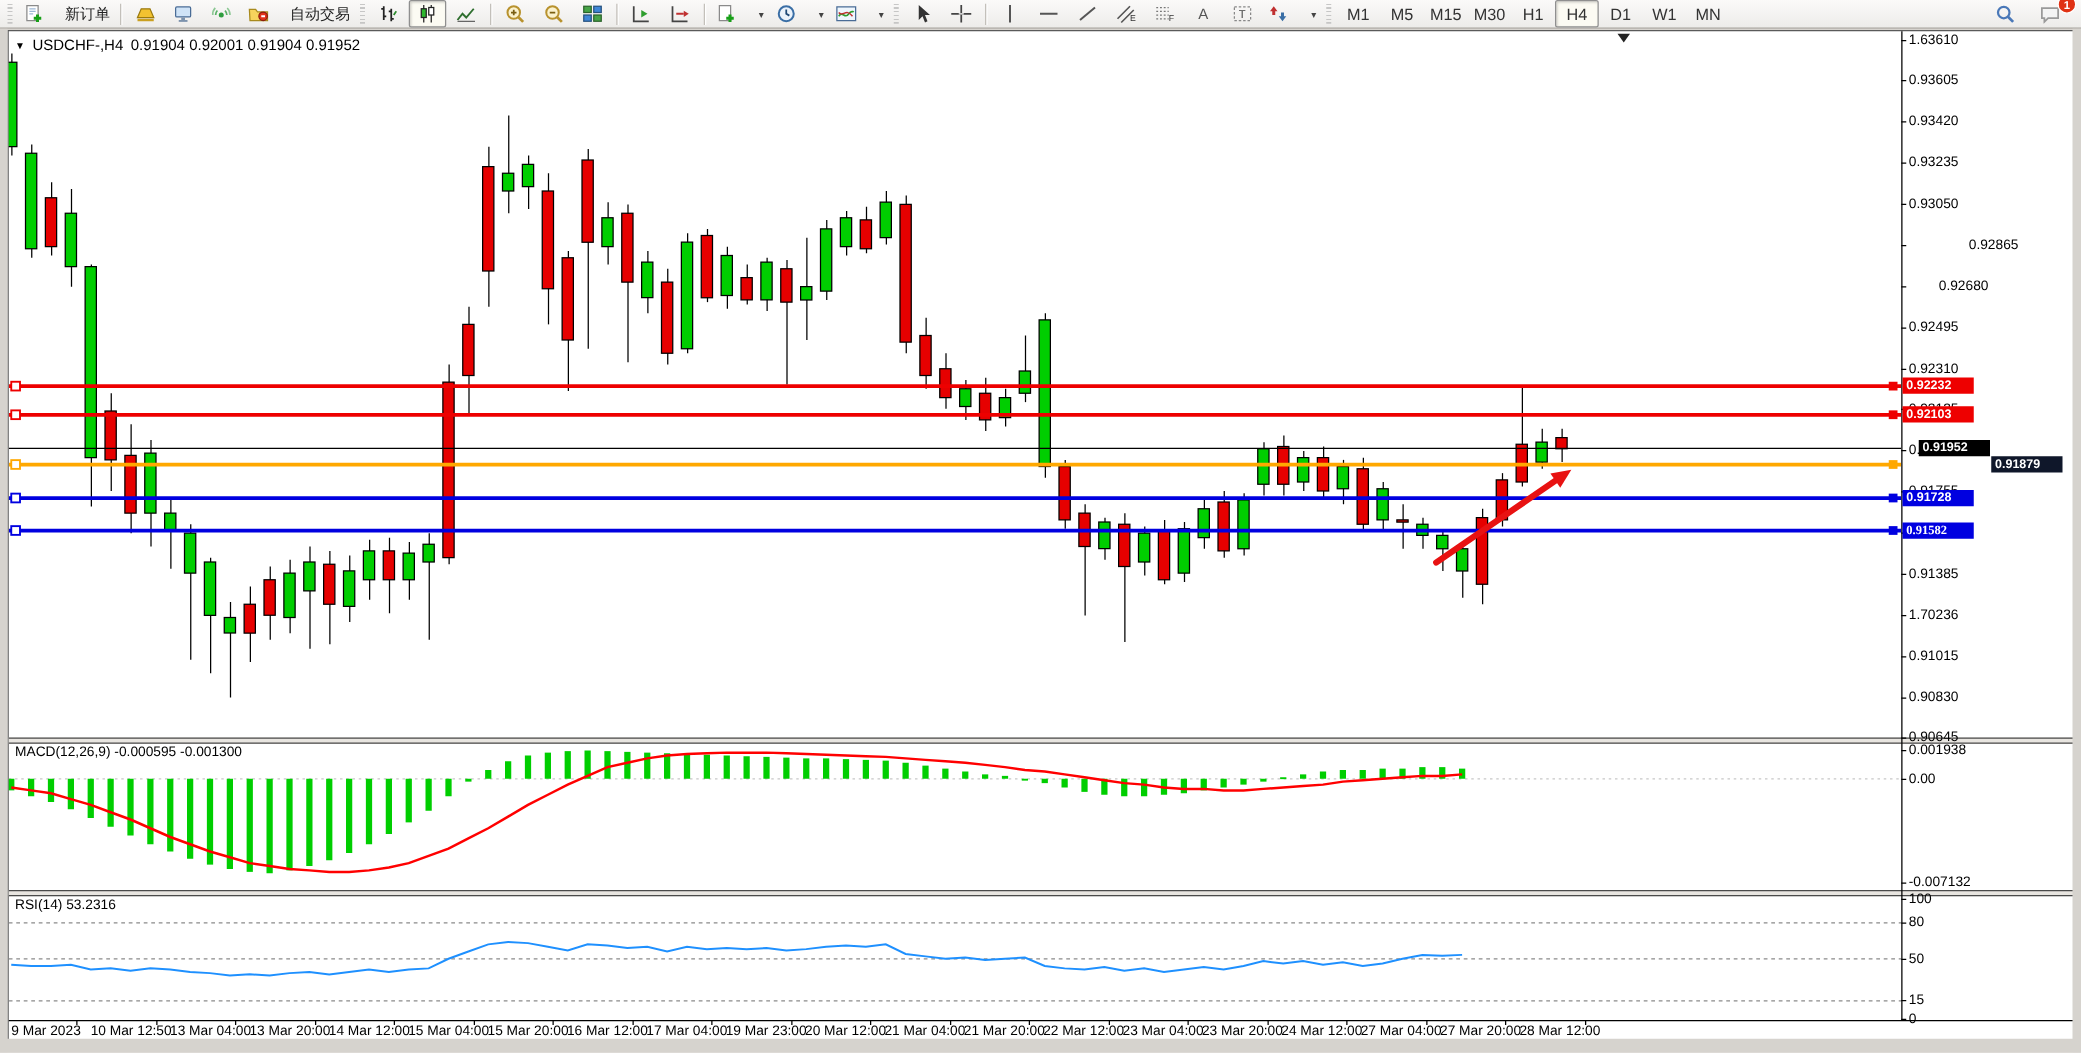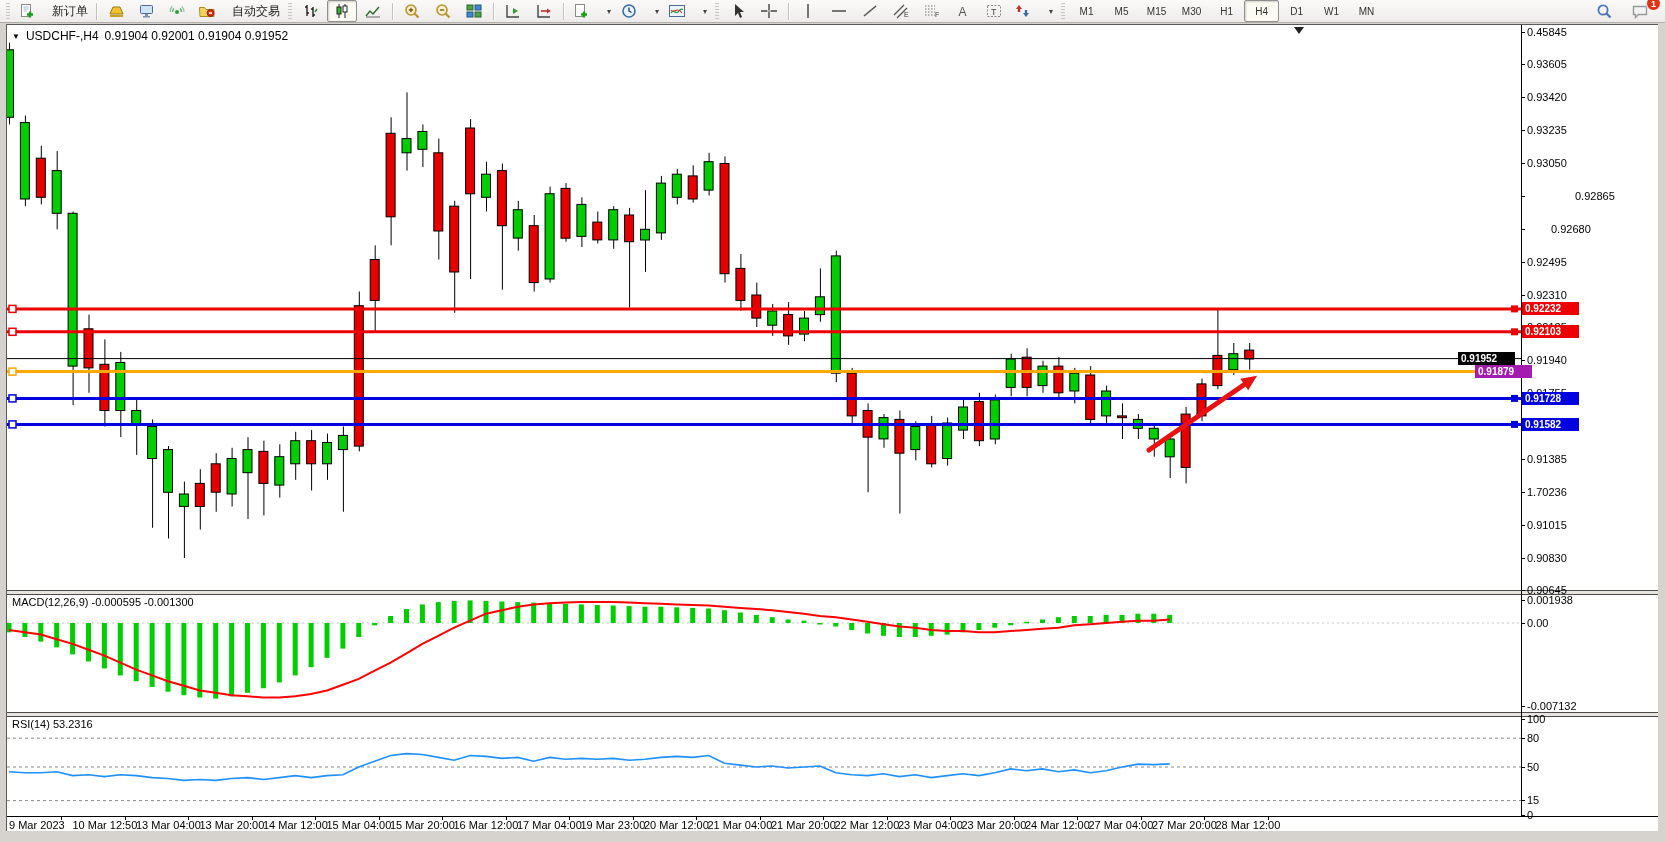--- a/index.html
+++ b/index.html
@@ -5,21 +5,21 @@
   html,body{margin:0;padding:0;background:#d6d3ce;font-family:"Liberation Sans",sans-serif;}
   #root{position:relative;width:1665px;height:842px;background:#d6d3ce;overflow:hidden;}
   
   #toolbar{position:absolute;left:0;top:0;width:1665px;height:23px;background:linear-gradient(#fbfaf9,#edecea);
     border-bottom:1px solid #b2afa9;display:flex;align-items:center;gap:1px;padding-left:3px;box-sizing:border-box;}
   .grip{width:4px;height:16px;margin:0 3px;background:repeating-linear-gradient(#bbb 0 1px,transparent 1px 3px);opacity:.8;}
   .vsep{width:1px;height:17px;background:#c3c0ba;margin:0 3px;box-shadow:1px 0 0 #fff;}
   .tbtn{height:20px;min-width:22px;display:flex;align-items:center;justify-content:center;gap:16px;
     border:1px solid transparent;border-radius:2px;background:transparent;font-size:12px;color:#222;padding:0 3px;cursor:default;font-family:"Liberation Sans",sans-serif;}
   .tbtn.active{border:1px solid #8f8f8f;background:#fcfbf3;box-shadow:inset 1px 1px 2px rgba(0,0,0,.18);}
-  .tbtn.tf{min-width:27px;font-size:10px;color:#333;}
+  .tbtn.tf{min-width:27px;font-size:13px;color:#333;}
   .caret{font-size:8px;color:#444;margin-left:1px;}
   .i{width:18px;height:16px;display:block;}
   #tb-right{margin-left:auto;display:flex;align-items:center;gap:6px;padding-right:10px;}
   #chat-wrap{position:relative;}
   #chat-badge{position:absolute;top:-5px;right:-7px;width:13px;height:13px;border-radius:50%;background:#e03214;color:#fff;
     font-size:9px;font-weight:bold;display:flex;align-items:center;justify-content:center;border:1px solid #fff;}
   
   .strip{position:absolute;background:#d6d3ce;}
   
   #chart-frame{position:absolute;left:6px;top:24px;width:1652px;height:807px;background:#fff;border:1px solid #5a5a5a;box-sizing:content-box;}
@@ -543,21 +543,21 @@
     <div class="split" style="top:565px"></div>
     <div class="split" style="top:687px"></div>
     <div id="axis-vline"></div>
     <div id="time-border"></div>
 
     <div class="pane-label" style="top:571px">MACD(12,26,9) -0.000595 -0.001300</div>
     <div class="pane-label" style="top:693px">RSI(14) 53.2316</div>
 
     <div id="axis-layer">
         <div class="tickmark" style="left: 1514px; top: 6.5px;"></div>
-        <div class="alabel" style="left: 1520px; top: 0.5px;">0.45845</div>
+        <div class="alabel" style="left: 1520px; top: 0.5px;">1.63610</div>
         <div class="tickmark" style="left: 1514px; top: 39.3763px;"></div>
         <div class="alabel" style="left: 1520px; top: 33.3763px;">0.93605</div>
         <div class="tickmark" style="left: 1514px; top: 72.2527px;"></div>
         <div class="alabel" style="left: 1520px; top: 66.2527px;">0.93420</div>
         <div class="tickmark" style="left: 1514px; top: 105.129px;"></div>
         <div class="alabel" style="left: 1520px; top: 99.129px;">0.93235</div>
         <div class="tickmark" style="left: 1514px; top: 138.005px;"></div>
         <div class="alabel" style="left: 1520px; top: 132.005px;">0.93050</div>
         <div class="tickmark" style="left: 1514px; top: 170.882px;"></div>
         <div class="alabel" style="left: 1520px; top: 164.882px; margin-left: 48px;">0.92865</div>
@@ -580,24 +580,24 @@
         <div class="tickmark" style="left: 1514px; top: 466.769px;"></div>
         <div class="alabel" style="left: 1520px; top: 460.769px;">1.70236</div>
         <div class="tickmark" style="left: 1514px; top: 499.645px;"></div>
         <div class="alabel" style="left: 1520px; top: 493.645px;">0.91015</div>
         <div class="tickmark" style="left: 1514px; top: 532.522px;"></div>
         <div class="alabel" style="left: 1520px; top: 526.522px;">0.90830</div>
         <div class="tickmark" style="left: 1514px; top: 565.398px;"></div>
         <div class="alabel" style="left: 1520px; top: 559.398px;">0.90645</div>
         <div class="badge" style="left: 1515px; top: 277.372px; background: rgb(238, 0, 0);">0.92232</div>
         <div class="badge" style="left: 1515px; top: 300.297px; background: rgb(238, 0, 0);">0.92103</div>
-        <div class="badge" style="left: 1451px; top: 327.131px; background: rgb(0, 0, 0);">0.91952</div>
-        <div class="badge" style="left: 1468px; top: 340.104px; background: #a21caf;">0.91879</div>
+        <div class="badge" style="left: 1528px; top: 327.131px; background: rgb(0, 0, 0);">0.91952</div>
+        <div class="badge" style="left: 1586px; top: 340.104px; background: #0f172a;">0.91879</div>
         <div class="badge" style="left: 1515px; top: 366.938px; background: rgb(0, 0, 224);">0.91728</div>
-        <div class="badge" style="left: 1515px; top: 392.884px; background: rgb(0, 0, 224);">0.91582</div>
+        <div class="badge" style="left: 1515px; top: 392.884px; background: rgb(0, 0, 224); font-family: Liberation Serif, serif;">0.91582</div>
         <div class="tickmark" style="left: 1514px; top: 574.946px;"></div>
         <div class="alabel" style="left: 1520px; top: 568.946px;">0.001938</div>
         <div class="tickmark" style="left: 1514px; top: 597.5px;"></div>
         <div class="alabel" style="left: 1520px; top: 591.5px;">0.00</div>
         <div class="tickmark" style="left: 1514px; top: 680.502px;"></div>
         <div class="alabel" style="left: 1520px; top: 674.502px;">-0.007132</div>
         <div class="tickmark" style="left: 1514px; top: 693.5px;"></div>
         <div class="alabel" style="left: 1520px; top: 687.5px;">100</div>
         <div class="tickmark" style="left: 1514px; top: 712.7px;"></div>
         <div class="alabel" style="left: 1520px; top: 706.7px;">80</div>

